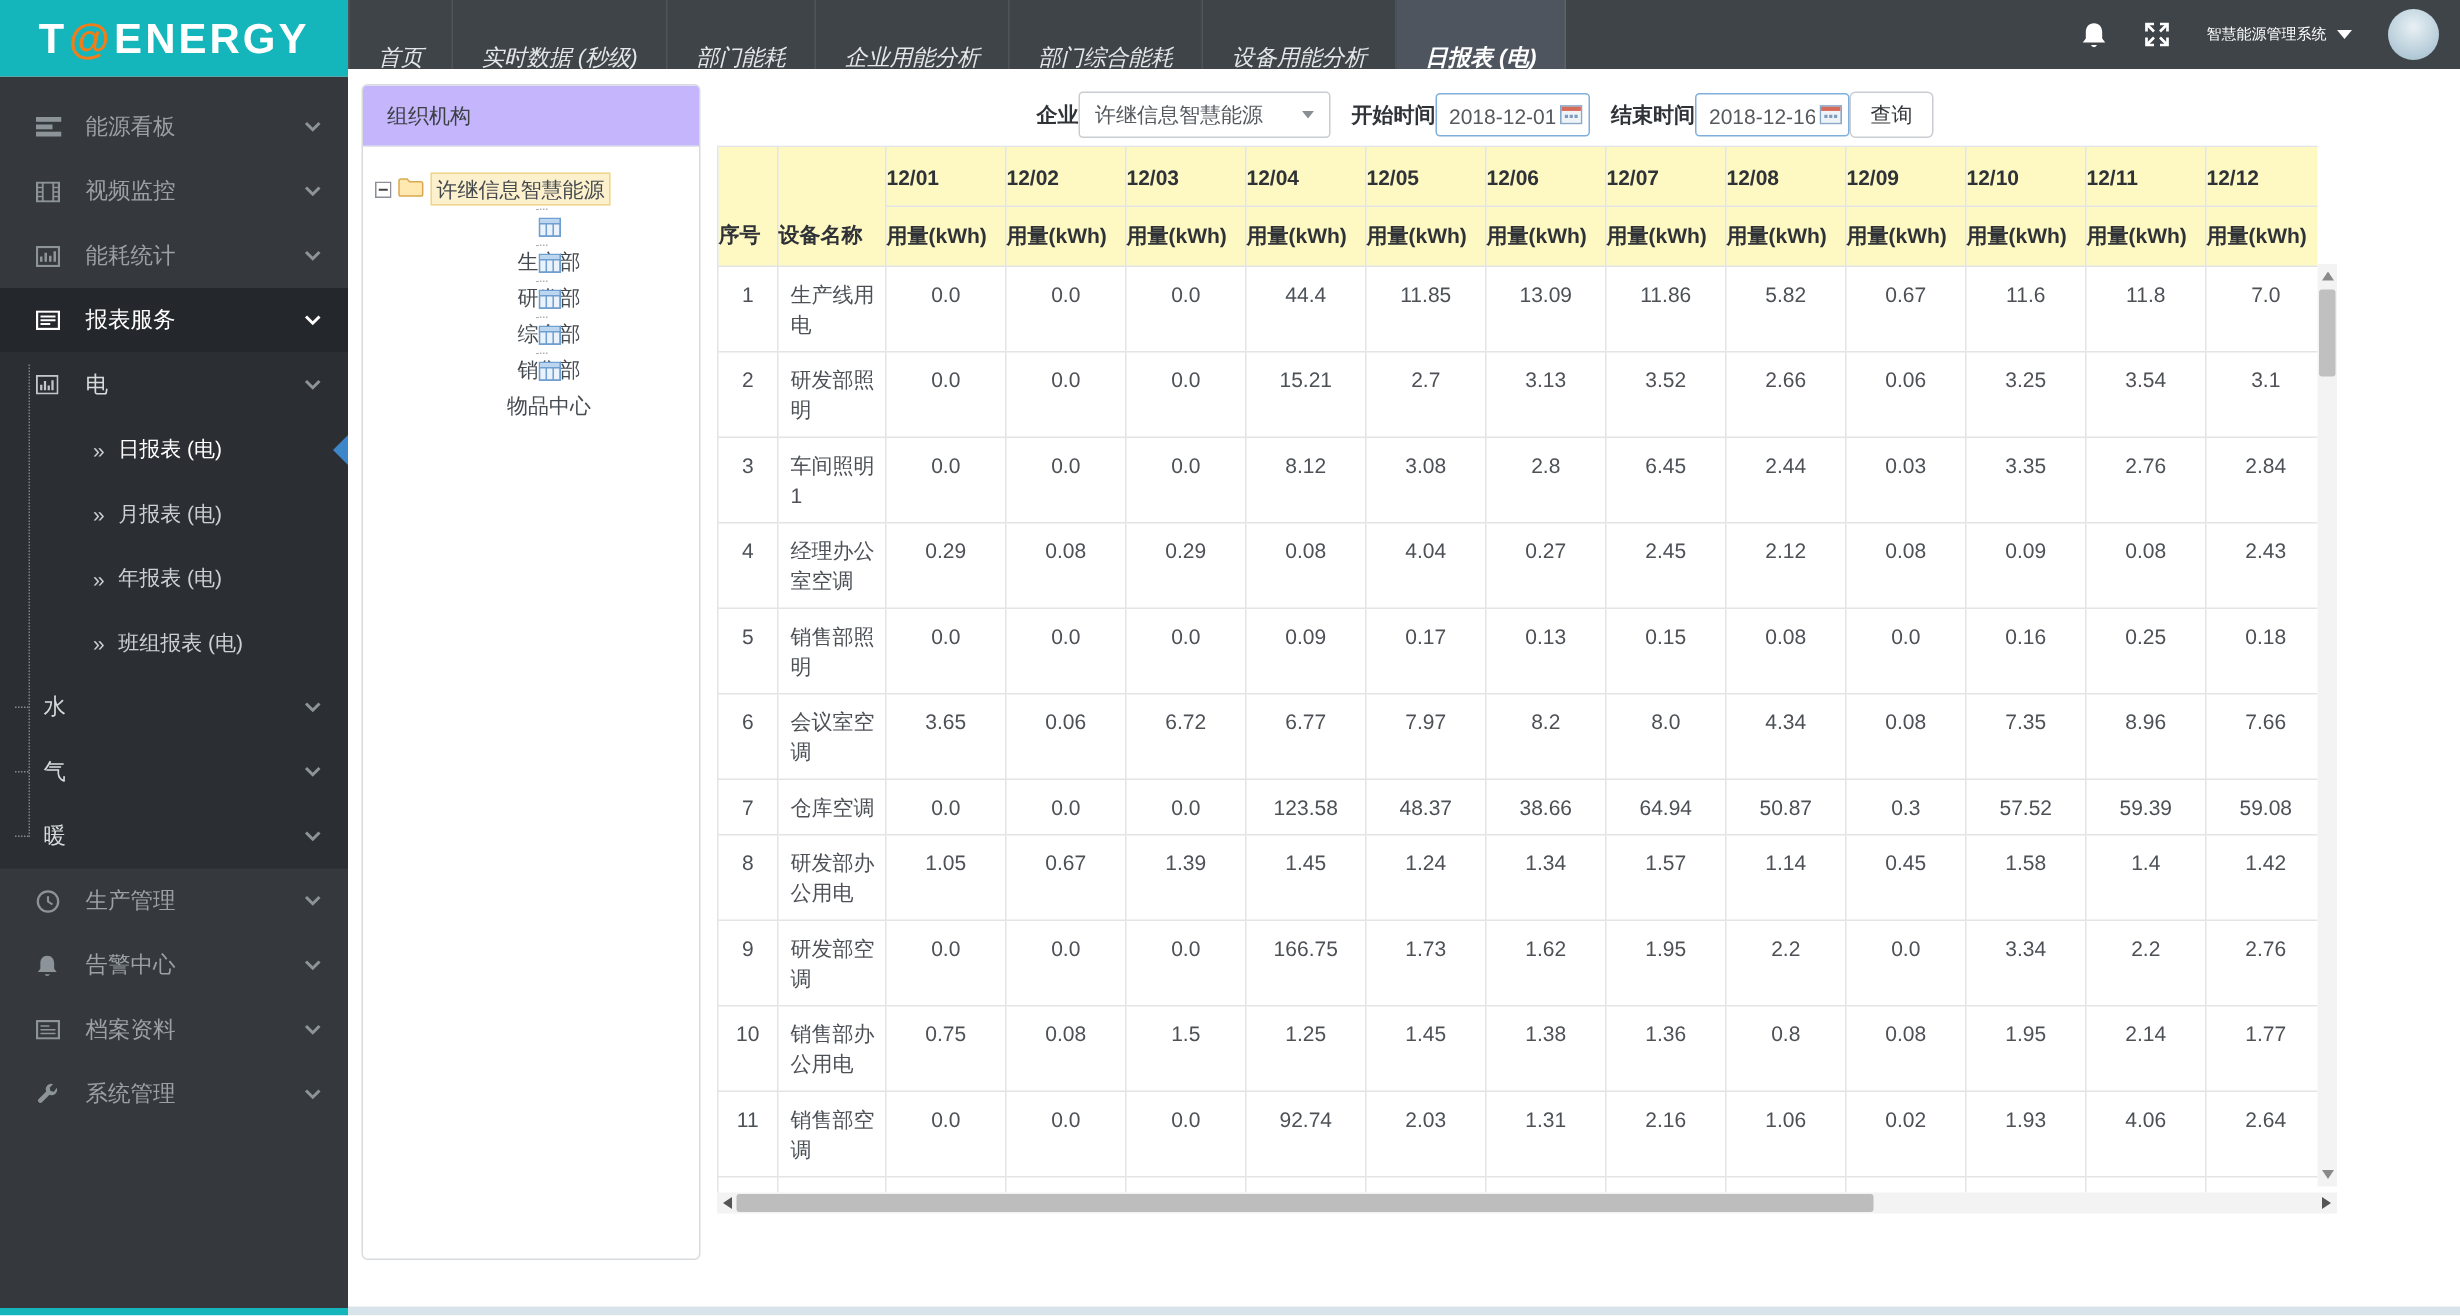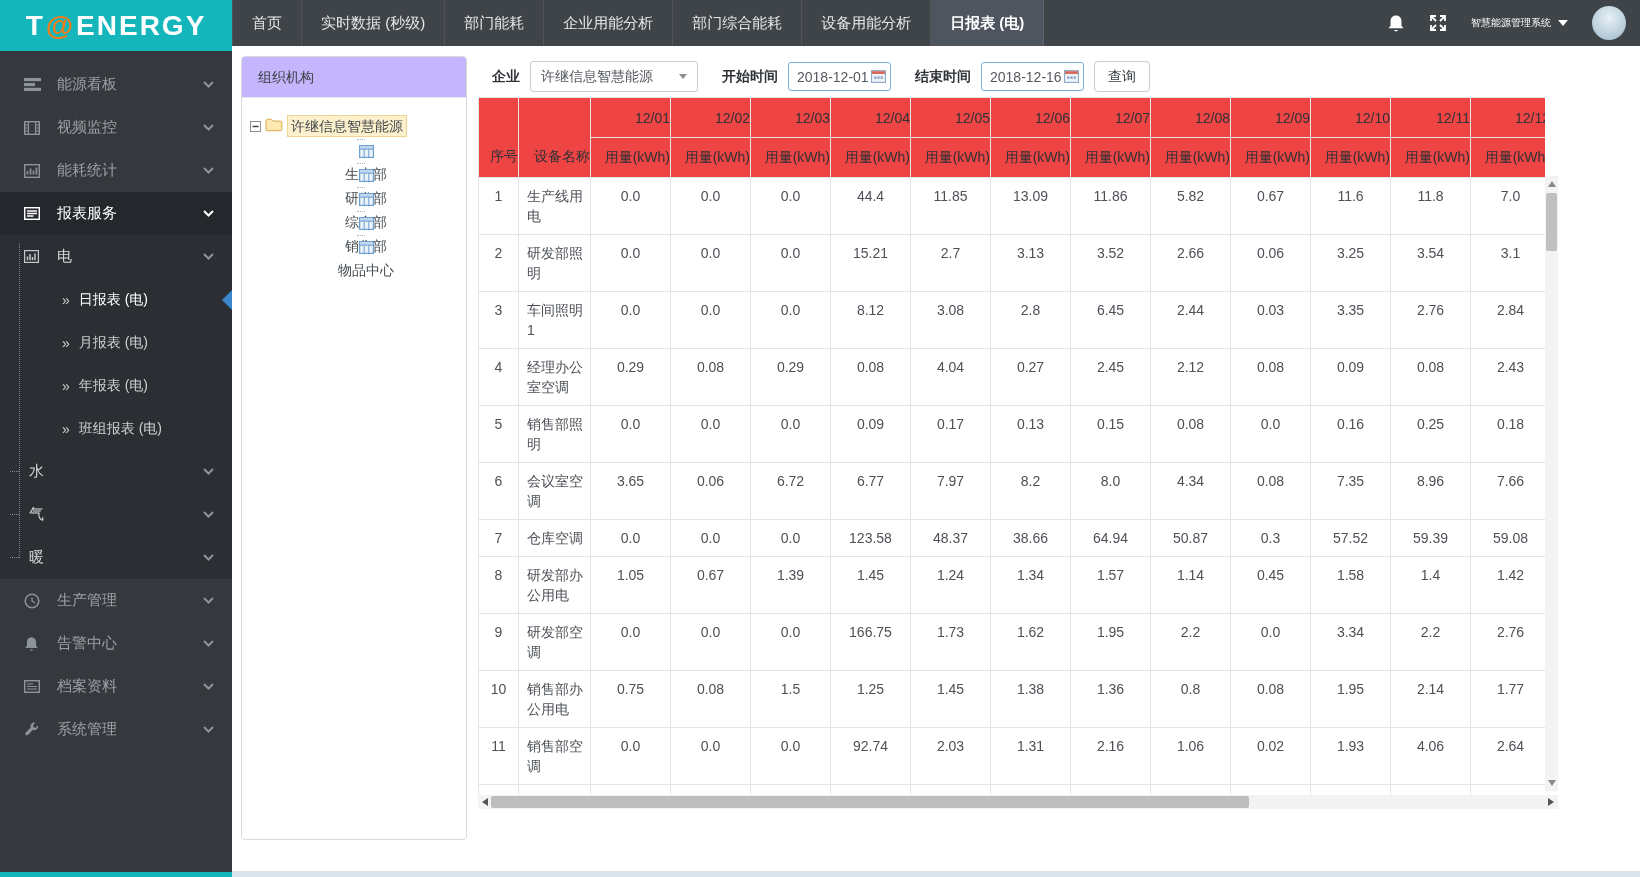--- a/index.html
+++ b/index.html
@@ -7,22 +7,22 @@
               font-family:"Liberation Sans", sans-serif; }
   body { position:relative; }
 
   
   .topbar { position:absolute; left:0; top:0; width:1640px; height:46px; background:#3f4449; z-index:20; }
   .logo { position:absolute; left:0; top:0; width:232px; height:51px; background:#14b6bc;
           display:flex; align-items:center; justify-content:center;
           color:#fff; font-size:28px; font-weight:bold; letter-spacing:2px; z-index:25; }
   .logo-at { color:#f07d1a; margin:0 1px; }
   .nav { position:absolute; left:232px; top:0; height:46px; display:flex; }
-  .nav-item { padding:0 19px; line-height:46px; color:#e4e7e9; font-size:15px; cursor:pointer;
-              border-right:1px solid rgba(255,255,255,.09); white-space:nowrap; }
+  .nav-item { padding:16px 19px; line-height:46px; color:#e4e7e9; font-size:15px; cursor:pointer;
+              border-right:1px solid rgba(255,255,255,.09); white-space:nowrap;font-style:italic; }
   .nav-item:first-child { border-left:1px solid rgba(255,255,255,.09); }
   .nav-item.active { background:#4e555e; color:#fff; font-weight:bold; }
   .topbar-right { position:absolute; right:14px; top:0; height:46px; display:flex; align-items:center; gap:24px; color:#fff; }
   .tb-icon { display:flex; align-items:center; cursor:pointer; color:#fff; }
   .sys-title { font-size:10px; display:flex; align-items:center; gap:7px; cursor:pointer; }
   .caret { display:inline-block; width:0; height:0; border-left:5px solid transparent;
            border-right:5px solid transparent; border-top:6px solid #fff; }
   .avatar { width:34px; height:34px; border-radius:50%;
             background:radial-gradient(circle at 50% 35%, #e8f0f4 0%, #bfd3de 55%, #9db8c8 100%); }
 
@@ -59,38 +59,38 @@
   .tree-body { padding:15px 8px; font-size:14px; color:#454b50; }
   .tree-root { display:flex; align-items:center; gap:4px; height:26px; cursor:pointer; }
   .tree-root .label { background:#fdf1cd; border:1px solid #f0d48e; padding:0 3px; line-height:20px; color:#44494e; }
   .tree-children { margin-left:24px; }
   .tree-child { display:flex; align-items:center; gap:5px; height:24px; cursor:pointer; color:#454b50;flex-direction:column; }
   .tree-child::before { content:""; width:8px; border-top:1px dotted #aeb2b6; margin-right:0px; margin-left:-10px; }
 
   
   .main-pane { position:absolute; left:246px; top:0; width:1092px; height:796px; }
   .toolbar { position:absolute; left:0; top:5px; width:1010px; height:41px; display:flex; align-items:center;
-             gap:10px; }
+             justify-content:center; gap:0; }
   .tb-label { font-size:14px; font-weight:bold; color:#2f3338; margin-left:14px; white-space:nowrap; }
   .select-box { width:168px; height:31px; border:1px solid #c9ccd0; border-radius:3px; background:#fff;
                 display:flex; align-items:center; padding:0 10px; font-size:14px; color:#55595e; cursor:pointer; }
   .select-box .sel-caret { margin-left:auto; width:0; height:0; border-left:4.5px solid transparent;
                 border-right:4.5px solid transparent; border-top:5.5px solid #8a8f94; }
   .date-box { position:relative; width:103px; height:29px; }
   .date-box input { width:100%; height:100%; border:1px solid #7fb0dd; border-radius:3px; padding:0 22px 0 8px;
                     font-size:14px; color:#55595e; font-family:"Liberation Sans",sans-serif; outline:none; }
   .date-box .icon { position:absolute; right:5px; top:7px; cursor:pointer; }
   .query-btn { height:31px; padding:0 13px; background:#fff; border:1px solid #c9ccd0; border-radius:4px;
                font-size:14px; color:#33373b; cursor:pointer; font-family:"Liberation Sans",sans-serif; }
 
   
   .table-wrap { position:absolute; left:0; top:46px; width:1067px; height:698px; overflow:hidden; }
   table { border-collapse:collapse; table-layout:fixed; width:1072px; }
   th, td { border:1px solid #e2e4e6; }
-  thead th { font-size:14px; font-weight:normal; color:#2f3236; text-align:right; height:40px; background:#ef4444; }
+  thead th { font-size:14px; font-weight:bold; color:#2f3236; text-align:left; height:40px; background:#fef9c3; }
   thead th.corner { vertical-align:bottom; padding-bottom:11px; }
   col.c-no { width:40px; } col.c-dev { width:72px; } col.c-val { width:80px; }
   td { font-size:14px; color:#4d5156; text-align:center; vertical-align:top; padding:8px 6px; line-height:20px; }
   td.dev { text-align:left; padding-left:8px; padding-right:6px; word-break:break-all; }
 
   
   .v-scroll { position:absolute; left:1067px; top:125px; width:13px; height:615px; background:#f3f3f3; }
   .v-scroll .arr-up, .v-scroll .arr-dn { position:absolute; left:3px; width:0; height:0;
       border-left:4px solid transparent; border-right:4px solid transparent; }
   .v-scroll .arr-up { top:5px; border-bottom:6px solid #8a8a8a; }

